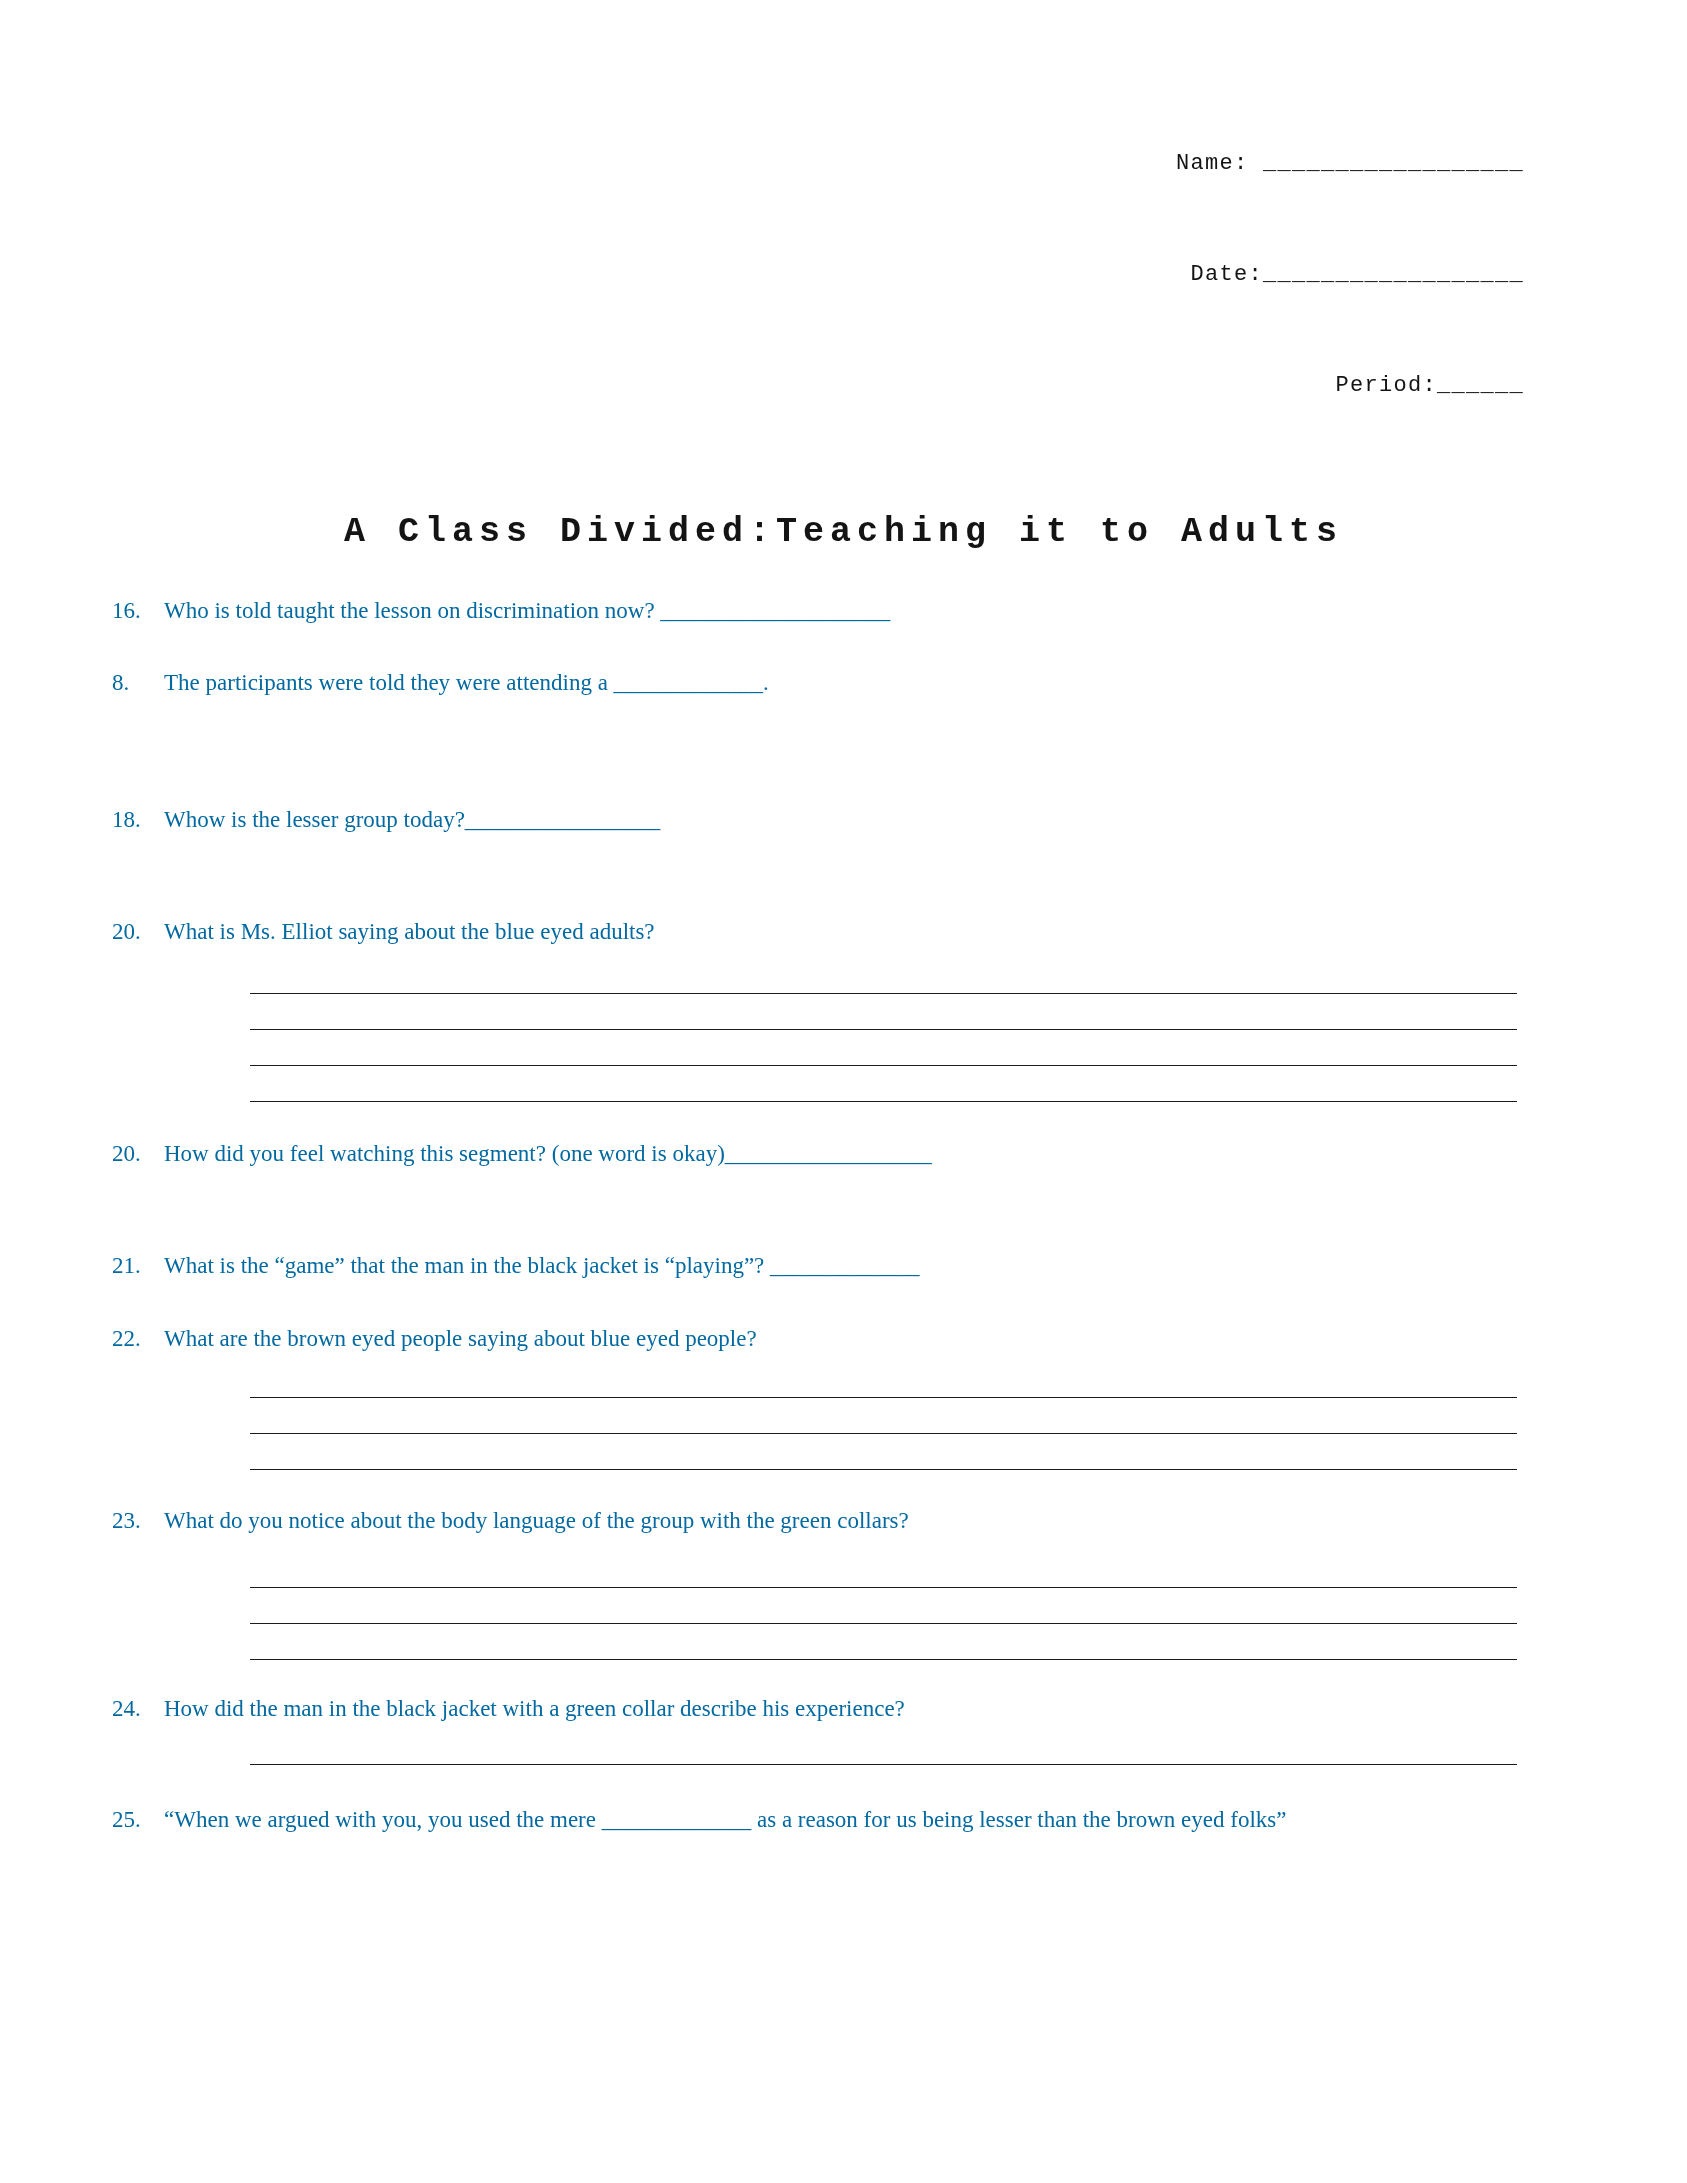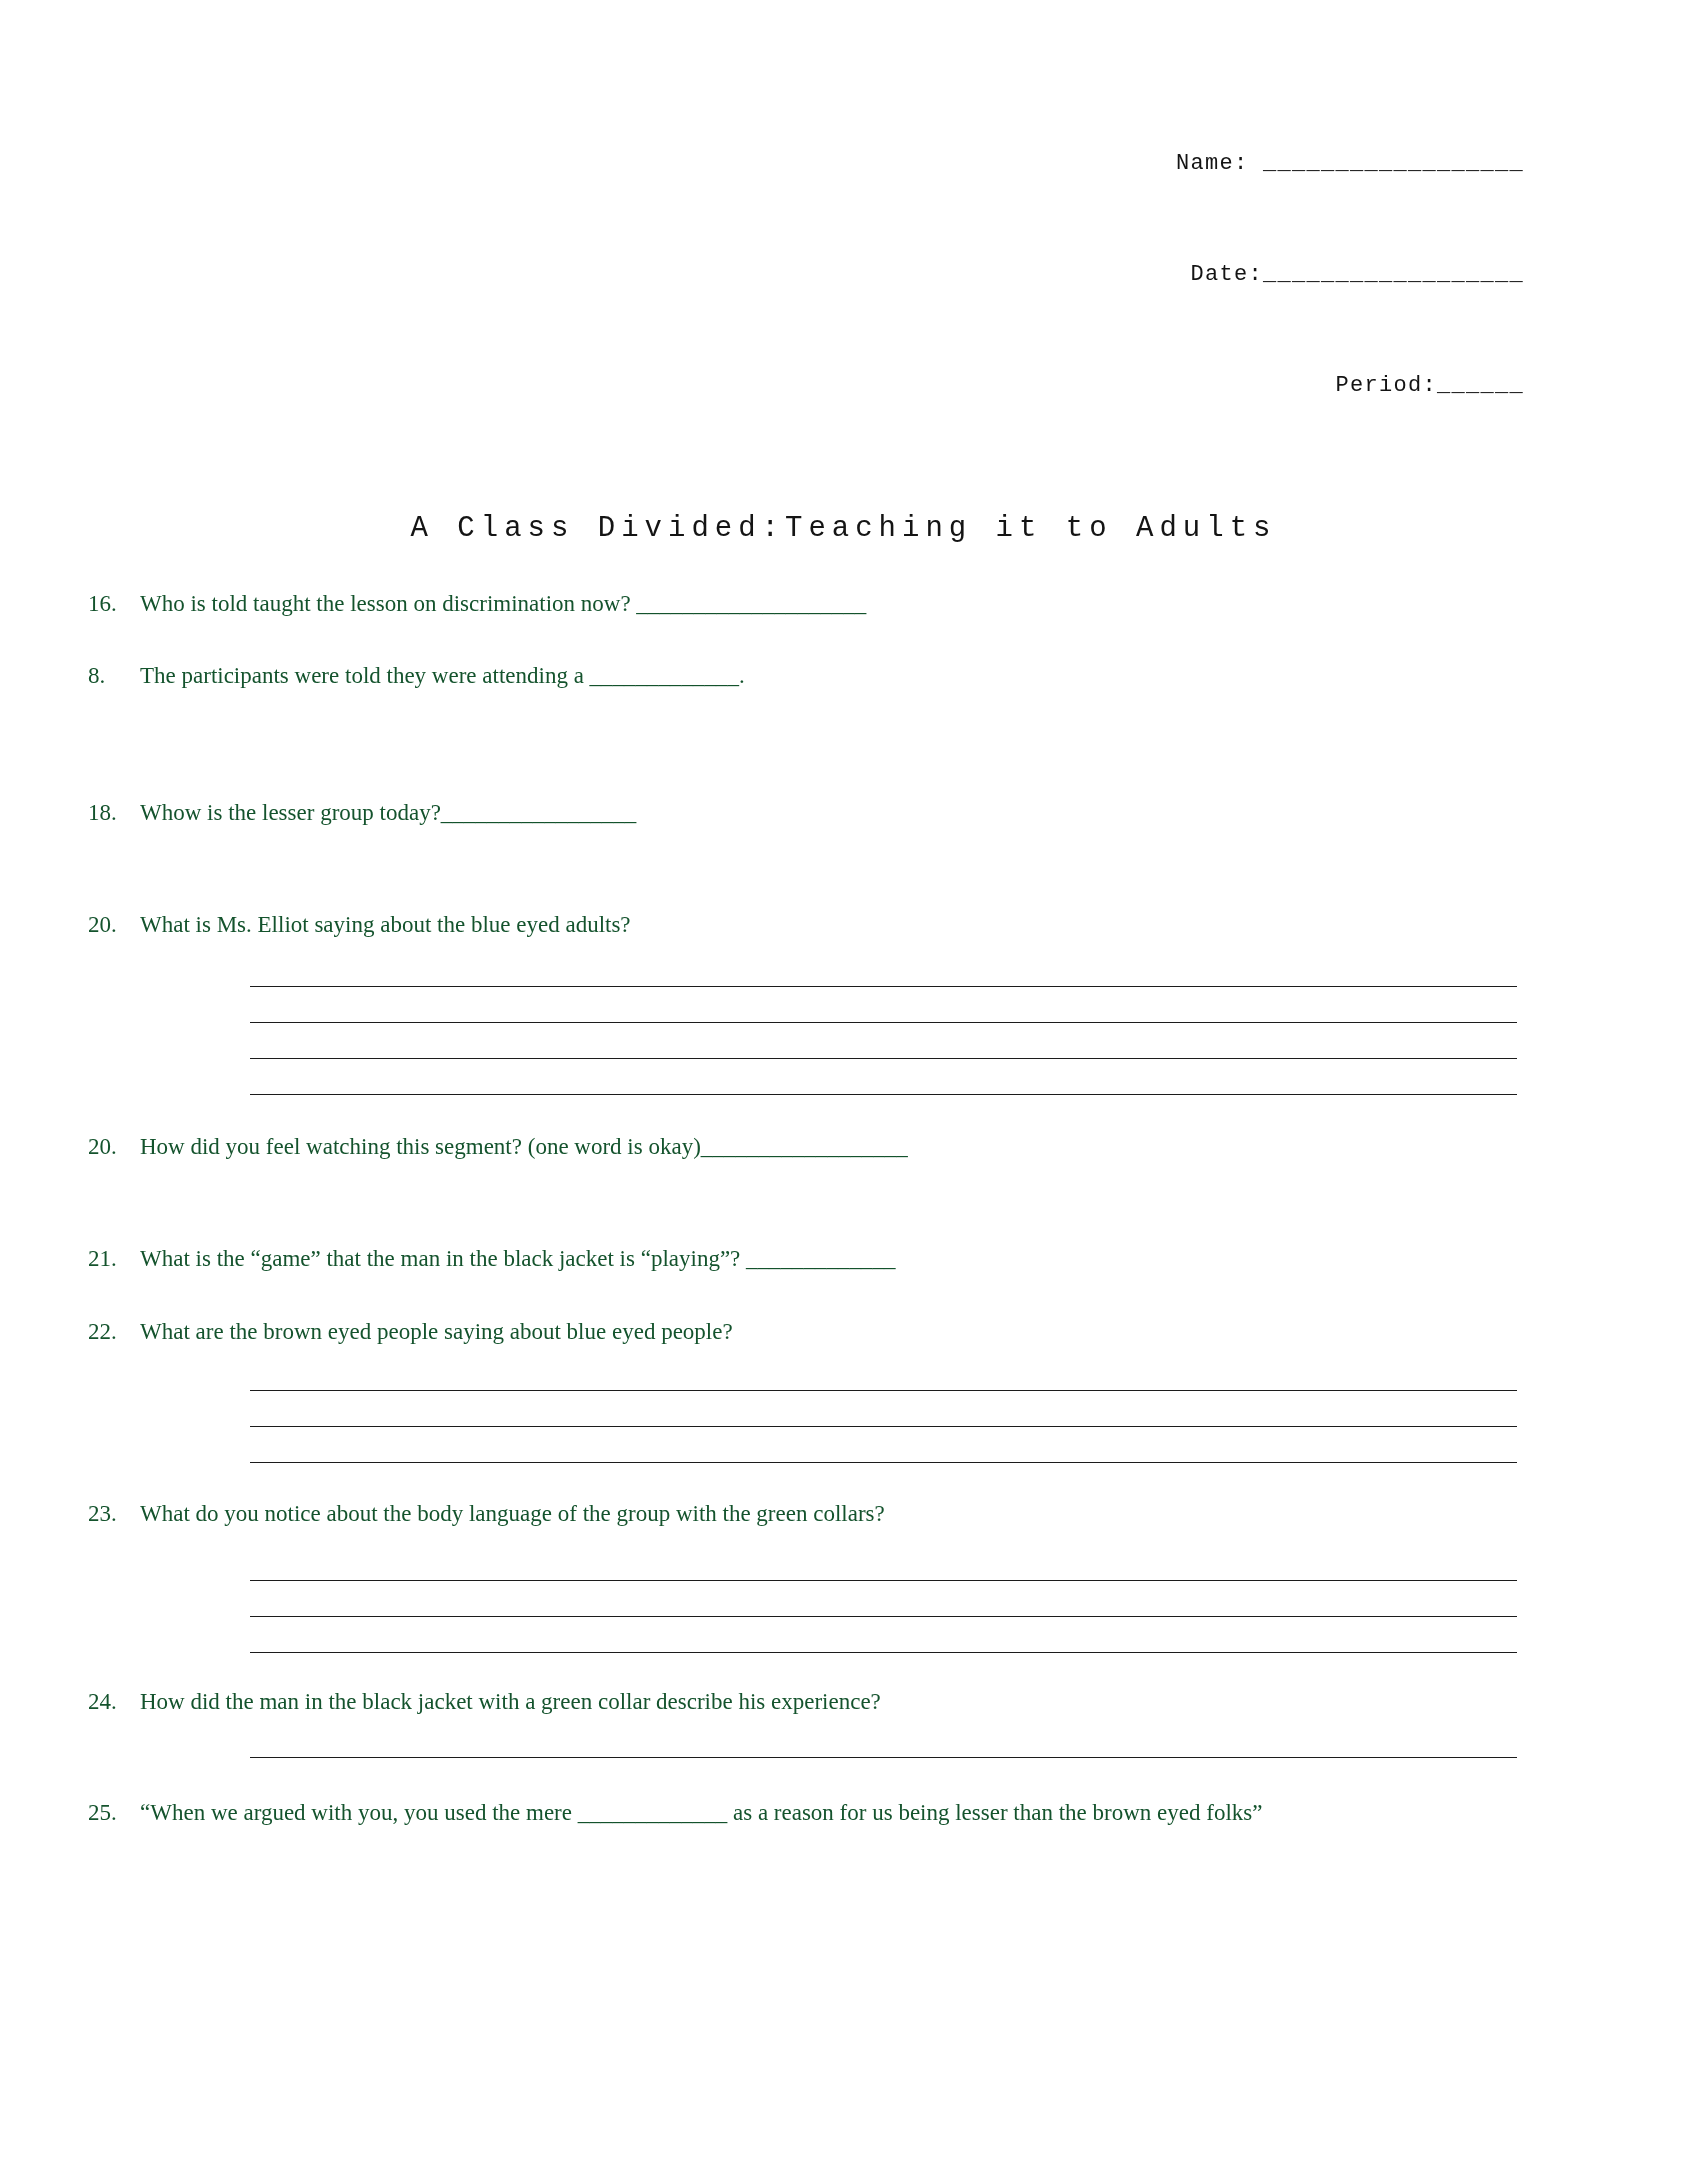--- a/index.html
+++ b/index.html
@@ -22,32 +22,32 @@
     font-size: 22px;
     line-height: 37px;
     letter-spacing: 1.3px;
     color: #141414;
     white-space: pre;
   }
   .doc-title {
     margin-top: 34px;
     text-align: center;
     font-family: "Liberation Mono", monospace;
-    font-weight: 400;
-    font-size: 29px;
+    font-weight: 700;
+    font-size: 35px;
     letter-spacing: 6px;
     color: #141414;
   }
   .questions { margin-top: 44px; }
   .question {
     display: flex;
-    padding-left: 88px;
+    padding-left: 112px;
     font-size: 23px;
     line-height: 30px;
-    color: #14532d;
+    color: #0369a1;
   }
   .qnum { width: 52px; flex: none; }
   .qtext { max-width: 1270px; }
   .blank { white-space: nowrap; }
   .lines { margin-left: 250px; width: 1267px; }
   .ans-line { height: 36px; border-bottom: 1.3px solid #1c1c1c; }
   .mt-q17 { margin-top: 42px; }
   .mt-q18 { margin-top: 107px; align-items: center; }
   .mt-q19 { margin-top: 82px; }
   .mt-l19 { margin-top: 10.6px; }

